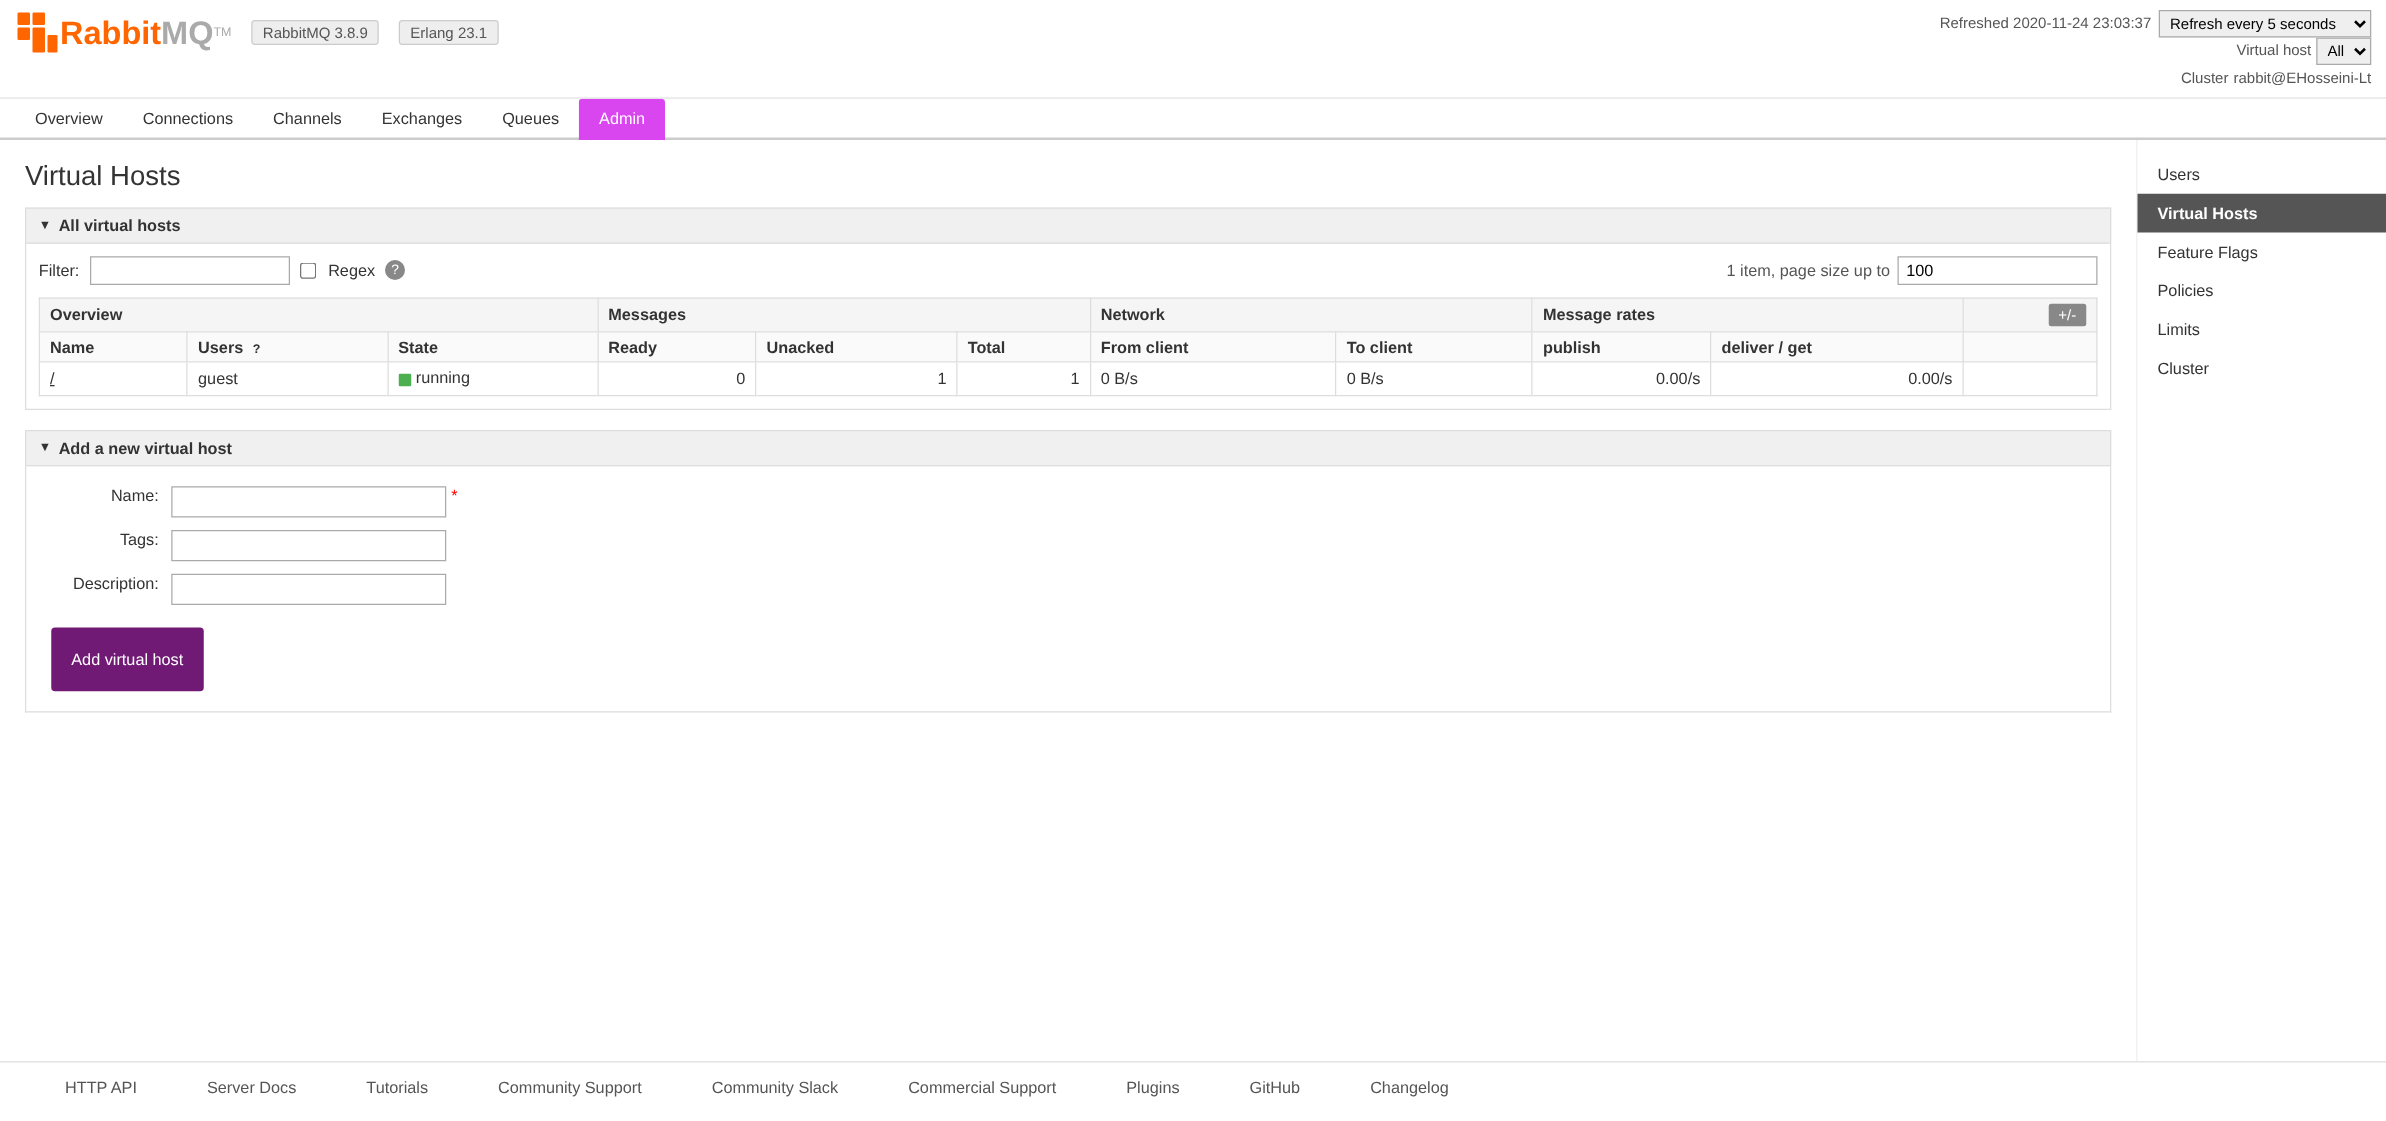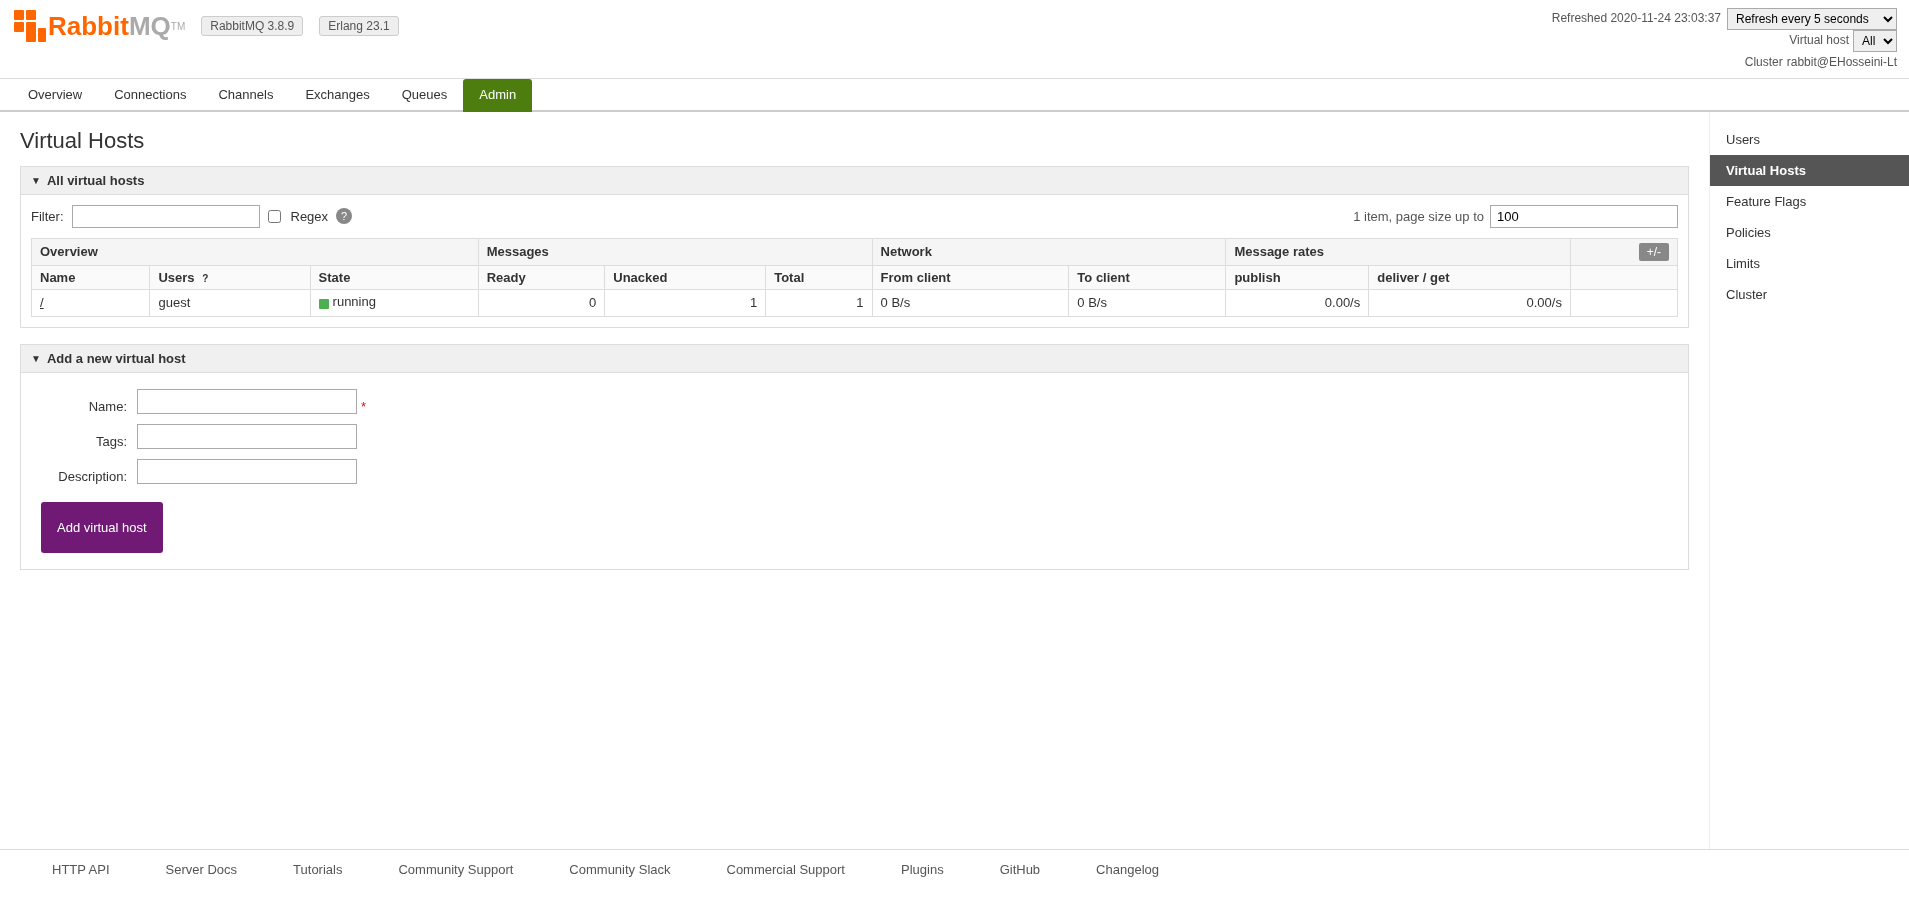--- a/index.html
+++ b/index.html
@@ -74,21 +74,21 @@
     .nav-item {
       padding: 8px 16px;
       cursor: pointer;
       font-size: 13px;
       color: #333;
       text-decoration: none;
       border-bottom: 2px solid transparent;
       margin-bottom: -2px;
     }
     .nav-item.active {
-      background: #4d7c0f;
+      background: #d946ef;
       color: #fff;
       border-radius: 3px 3px 0 0;
     }
 
     
     #page-layout {
       display: flex;
       min-height: calc(100vh - 160px);
     }
     #main-content {
@@ -148,21 +148,21 @@
       display: flex;
       align-items: center;
       gap: 8px;
       margin-bottom: 10px;
     }
     .filter-row label { font-size: 13px; }
     .filter-row input[type="text"] {
       border: 1px solid #aaa;
       padding: 3px 6px;
       font-size: 13px;
-      width: 188px;
+      width: 160px;
     }
     .filter-row input[type="checkbox"] { margin-right: 2px; }
     .filter-row .regex-label { font-size: 13px; }
     .filter-row .help-icon {
       display: inline-flex;
       align-items: center;
       justify-content: center;
       width: 16px; height: 16px;
       background: #888;
       color: #fff;
@@ -230,21 +230,21 @@
       border-radius: 2px;
       float: right;
     }
 
     
     .add-vhost-section .section-body {
       padding: 16px;
     }
     .form-row {
       display: flex;
-      align-items: flex-end;
+      align-items: flex-start;
       margin-bottom: 10px;
     }
     .form-row label {
       width: 100px;
       text-align: right;
       padding-right: 10px;
       font-size: 13px;
     }
     .form-row input[type="text"] {
       border: 1px solid #aaa;

